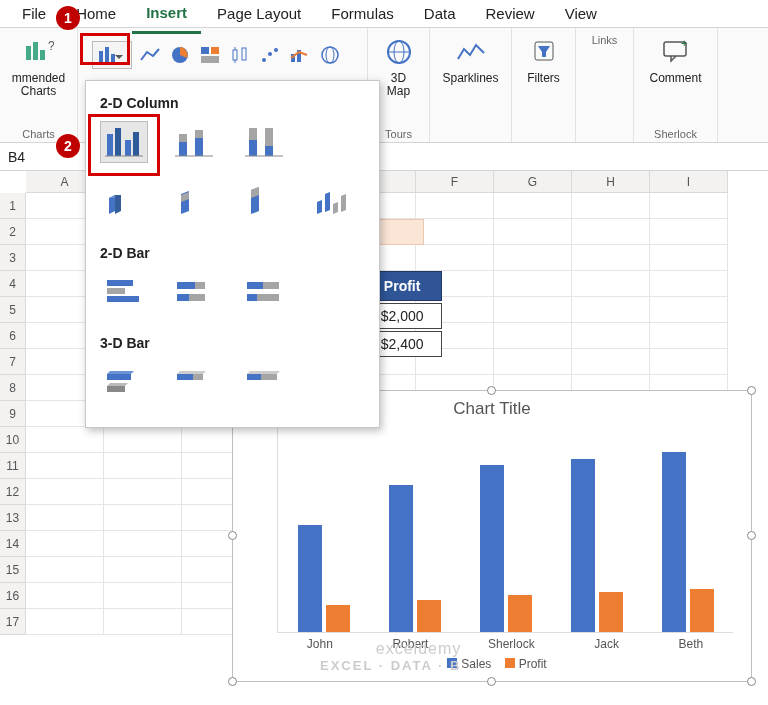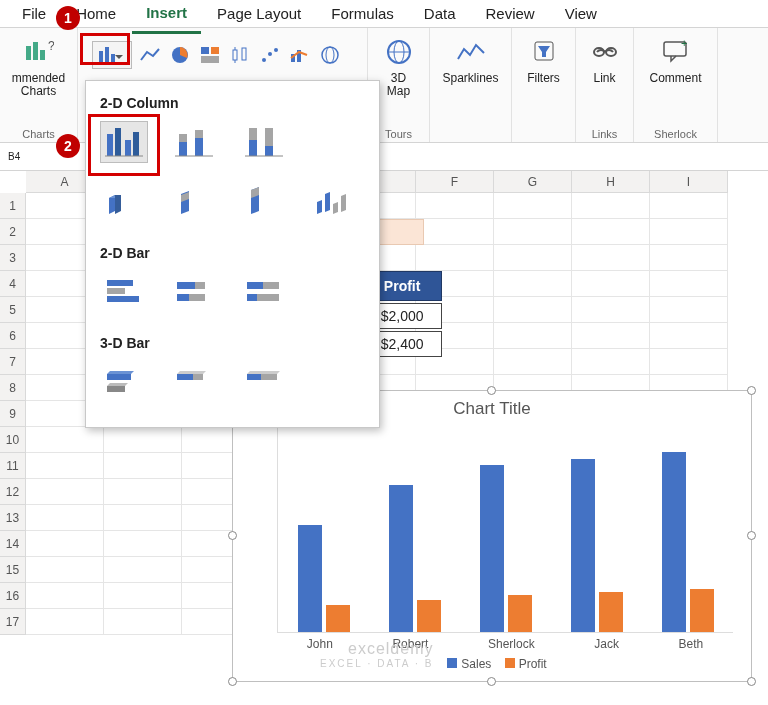--- a/index.html
+++ b/index.html
@@ -28,21 +28,21 @@
 .dropdown { position: absolute; left: 85px; top: 80px; width: 295px; background: #fff; border: 1px solid #c8c8c8; box-shadow: 2px 3px 8px rgba(0,0,0,.25); z-index: 20; padding: 6px 0 10px; }
 .dd-section-title { font-weight: 600; font-size: 14px; padding: 8px 14px 6px; }
 .dd-row { display: flex; gap: 22px; padding: 4px 14px 14px; }
 .dd-item { width: 48px; height: 42px; display: flex; align-items: center; justify-content: center; cursor: pointer; border: 1px solid transparent; }
 .dd-item.sel { background: #e6e6e6; border-color: #bdbdbd; }
 .dd-more { display: flex; align-items: center; gap: 10px; padding: 10px 14px 4px; border-top: 1px solid #eee; cursor: pointer; }
 .dd-more svg { flex: none; }
 
 
 .fbar { display: flex; align-items: center; height: 28px; border-bottom: 1px solid #d4d4d4; }
-.name-box { width: 104px; border-right: 1px solid #d4d4d4; padding: 2px 8px; font-size: 10px;}
+.name-box { width: 104px; border-right: 1px solid #d4d4d4; padding: 2px 8px; font-size: 14px;}
 .fx { width: 28px; text-align: center; color: #777; font-style: italic; border-right: 1px solid #d4d4d4; padding: 2px 0;}
 .formula-input { flex: 1; padding: 2px 10px; font-size: 14px; }
 
 
 .sheet { position: relative; }
 .colhdrs { display: flex; margin-left: 26px; }
 .colhdr { width: 78px; height: 22px; background: #f3f2f1; border-right: 1px solid #d9d9d9; border-bottom: 1px solid #d9d9d9; display: flex; align-items: center; justify-content: center; font-size: 12px; color: #555; }
 .rows { display: flex; }
 .rowhdrs { display: flex; flex-direction: column; }
 .rowhdr { width: 26px; height: 26px; background: #f3f2f1; border-right: 1px solid #d9d9d9; border-bottom: 1px solid #d9d9d9; display: flex; align-items: center; justify-content: center; font-size: 12px; color: #555; }
@@ -65,21 +65,21 @@
 .bar.sales { background: #4472C4; }
 .bar.profit { background: #ED7D31; }
 .xaxis { display: flex; justify-content: space-around; margin: 4px 18px 0 44px; font-size: 12px; color: #555;}
 .legend { text-align: center; font-size: 12px; color: #555; margin-top: 6px;}
 .legend .sw { display: inline-block; width: 10px; height: 10px; margin: 0 4px 0 10px; }
 .ylab { position: absolute; left: 238px; font-size: 11px; color: #777;}
 .handle { position: absolute; width: 9px; height: 9px; background: #fff; border: 1px solid #888; border-radius: 50%;}
 
 
 .wm { position: absolute; left: 320px; top: 640px; color: #ccc; font-size: 16px; letter-spacing: 1px; z-index: 30; pointer-events: none; text-align: right;}
-.wm small { display: block; font-size: 10px; letter-spacing: 2px;}
+.wm small { display: block; font-size: 13px; letter-spacing: 2px; font-weight: bold;}
 </style>
 </head>
 <body>
 
 <div class="tabs">
   <div class="tab">File</div>
   <div class="tab">Home</div>
   <div class="tab active">Insert</div>
   <div class="tab">Page Layout</div>
   <div class="tab">Formulas</div>
@@ -206,30 +206,20 @@
             <rect x="4" y="3" width="18" height="18" rx="2" fill="none" stroke="#555"></rect>
             <path d="M7 7 h12 l-4 6 v5 h-4 v-5 z" fill="#4472C4"></path>
           </svg>
         </span>
       <span class="lbl">Filters</span>
     </div>
     <div class="group-label">&nbsp;</div>
   </div>
 
   <div class="group" style="width:58px">
-    <div class="big-btn">
-      <span class="icon-box">
-          <svg width="28" height="22">
-            <path d="M6 11 a5 5 0 0 1 8 0 M14 11 a5 5 0 0 1 8 0" fill="none" stroke="#555" stroke-width="2"></path>
-            <ellipse cx="8" cy="11" rx="5" ry="4" fill="none" stroke="#555" stroke-width="2"></ellipse>
-            <ellipse cx="20" cy="11" rx="5" ry="4" fill="none" stroke="#555" stroke-width="2"></ellipse>
-          </svg>
-        </span>
-      <span class="lbl">Link</span>
-    </div>
     <div class="group-label">Links</div>
   </div>
 
   <div class="group" style="width:84px">
     <div class="big-btn">
       <span class="icon-box">
           <svg width="30" height="26">
             <rect x="3" y="3" width="22" height="14" rx="2" fill="none" stroke="#555" stroke-width="1.5"></rect>
             <path d="M10 17 l0 5 l5 -5" fill="none" stroke="#555" stroke-width="1.5"></path>
             <text x="20" y="8" font-size="11" fill="#217346">+</text>

